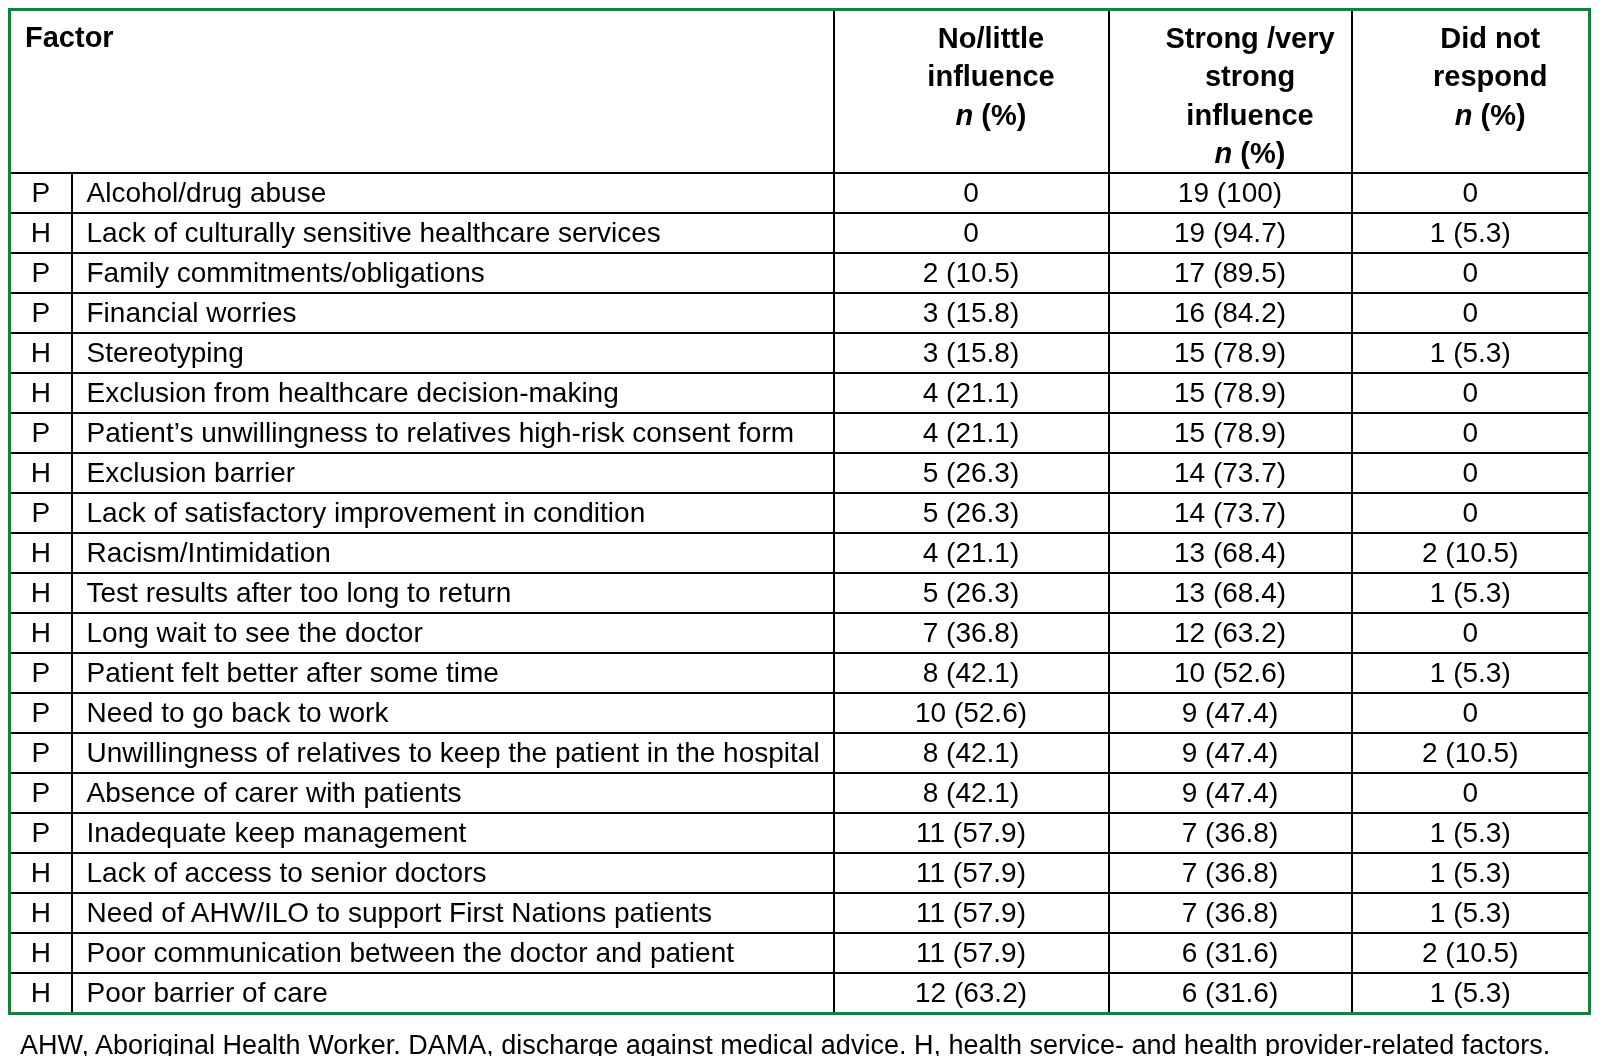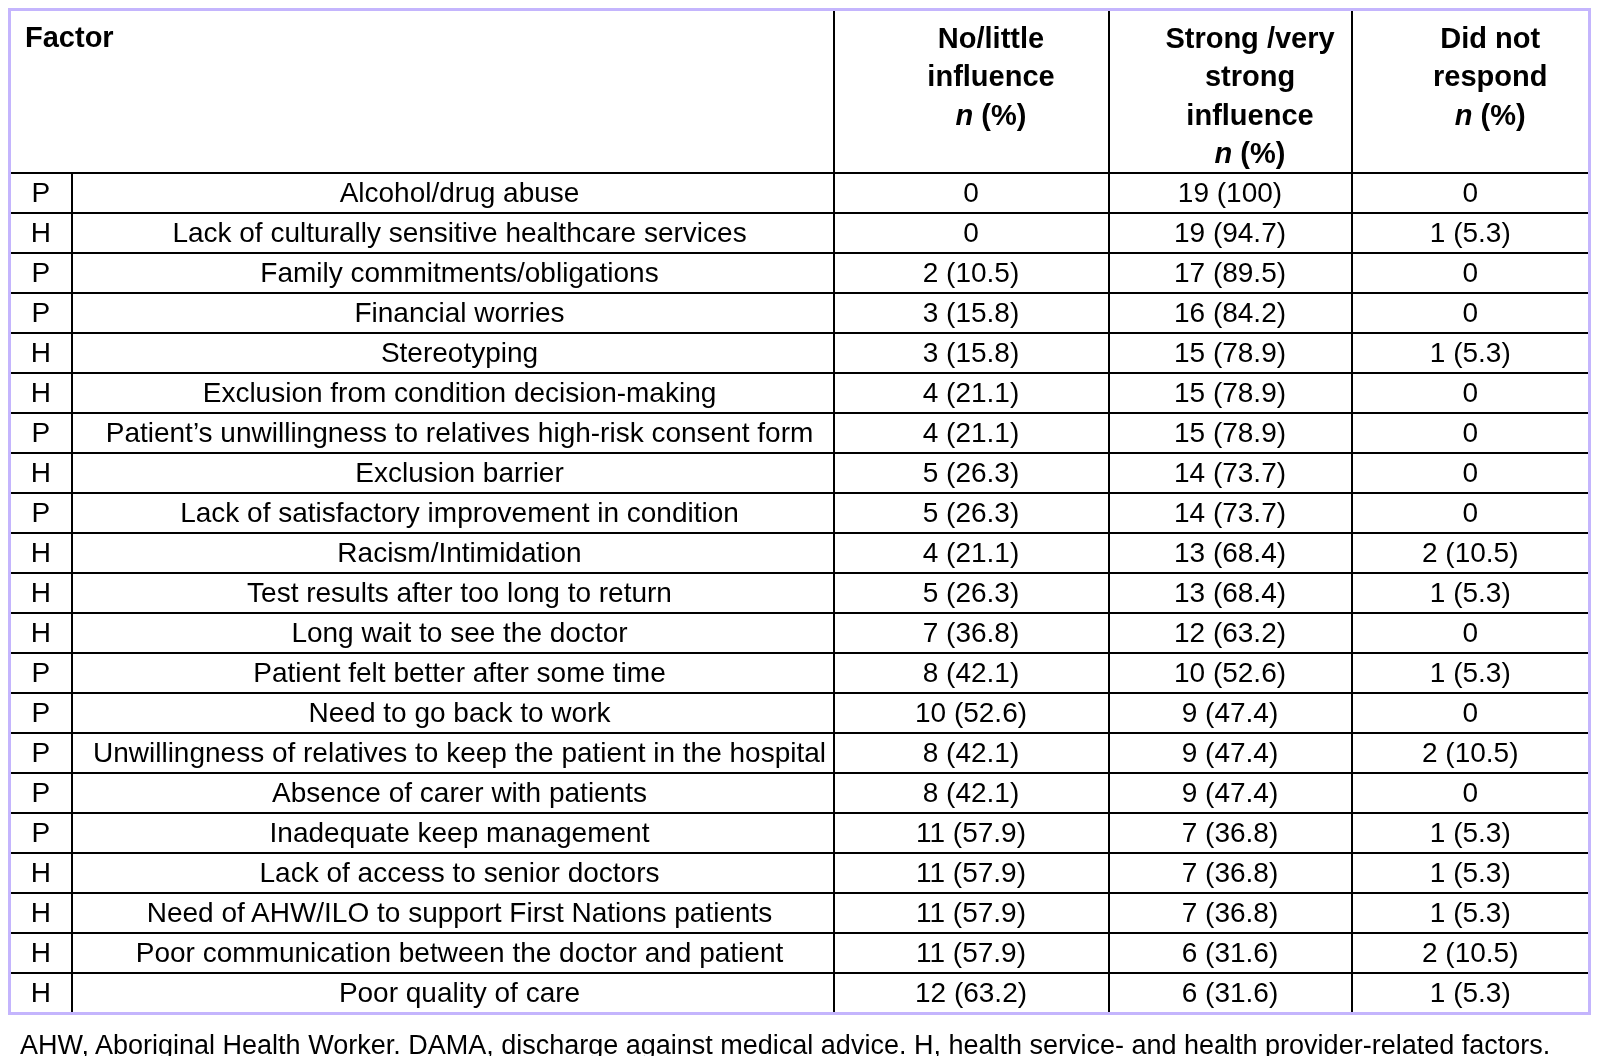--- a/index.html
+++ b/index.html
@@ -10,21 +10,21 @@
     font-family: "Liberation Sans", sans-serif;
     color: #000000;
     overflow: hidden;
   }
   .page { padding: 8px 10px 0 8px; }
 
   table.factors-table {
     border-collapse: collapse;
     table-layout: fixed;
     width: 1580px;
-    border: 3px solid #c4b5fd;
+    border: 3px solid #15803d;
   }
   th, td { border: 2px solid #000000; }
 
   thead tr { height: 137px; }
   th { font-weight: bold; vertical-align: top; padding-left: 40px; }
   .factor-head {
     text-align: left;
     font-size: 29px;
     padding: 10px 0 0 14px;
   }
@@ -39,21 +39,21 @@
 
   tbody tr { height: 40px; }
   tbody td {
     font-size: 28px;
     line-height: 34px;
     vertical-align: middle;
     white-space: nowrap;
     overflow: hidden;
   }
   .code-cell  { text-align: center; }
-  .factor-cell { text-align: center; padding-left: 14px; margin-top: 16px; }
+  .factor-cell { text-align: left; padding-left: 14px; margin-top: 16px; }
   .value-cell { text-align: center; }
 
   .footnote {
     width: 1575px;
     font-size: 27px;
     line-height: 1.33;
     padding: 13px 0 0 12px;
     color: #000000;
   }
 </style>
@@ -121,21 +121,21 @@
         </tr>
         <tr>
           <td class="code-cell">H</td>
           <td class="factor-cell">Stereotyping</td>
           <td class="value-cell">3 (15.8)</td>
           <td class="value-cell">15 (78.9)</td>
           <td class="value-cell">1 (5.3)</td>
         </tr>
         <tr>
           <td class="code-cell">H</td>
-          <td class="factor-cell">Exclusion from condition decision-making</td>
+          <td class="factor-cell">Exclusion from healthcare decision-making</td>
           <td class="value-cell">4 (21.1)</td>
           <td class="value-cell">15 (78.9)</td>
           <td class="value-cell">0</td>
         </tr>
         <tr>
           <td class="code-cell">P</td>
           <td class="factor-cell">Patient’s unwillingness to relatives high-risk consent form</td>
           <td class="value-cell">4 (21.1)</td>
           <td class="value-cell">15 (78.9)</td>
           <td class="value-cell">0</td>
@@ -226,21 +226,21 @@
         </tr>
         <tr>
           <td class="code-cell">H</td>
           <td class="factor-cell">Poor communication between the doctor and patient</td>
           <td class="value-cell">11 (57.9)</td>
           <td class="value-cell">6 (31.6)</td>
           <td class="value-cell">2 (10.5)</td>
         </tr>
         <tr>
           <td class="code-cell">H</td>
-          <td class="factor-cell">Poor quality of care</td>
+          <td class="factor-cell">Poor barrier of care</td>
           <td class="value-cell">12 (63.2)</td>
           <td class="value-cell">6 (31.6)</td>
           <td class="value-cell">1 (5.3)</td>
         </tr>
       </tbody>
   </table>
 
   <p class="footnote">AHW, Aboriginal Health Worker. DAMA, discharge against medical advice. H, health service- and health provider-related factors. ILO, Indigenous Liaison Officer. P, patient-related factors.</p>
 </div>
 

